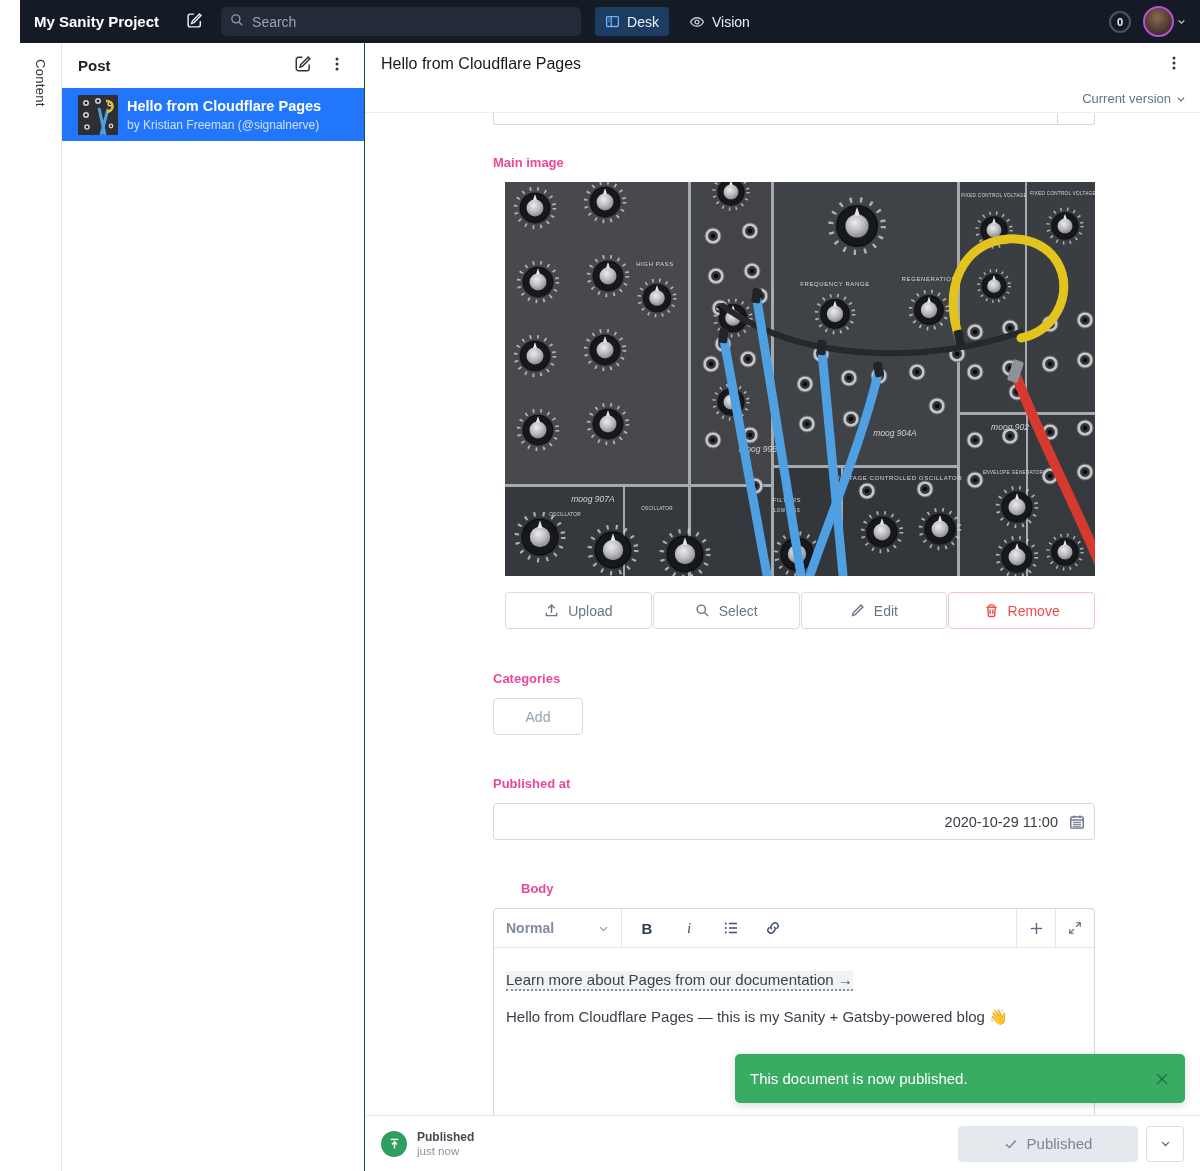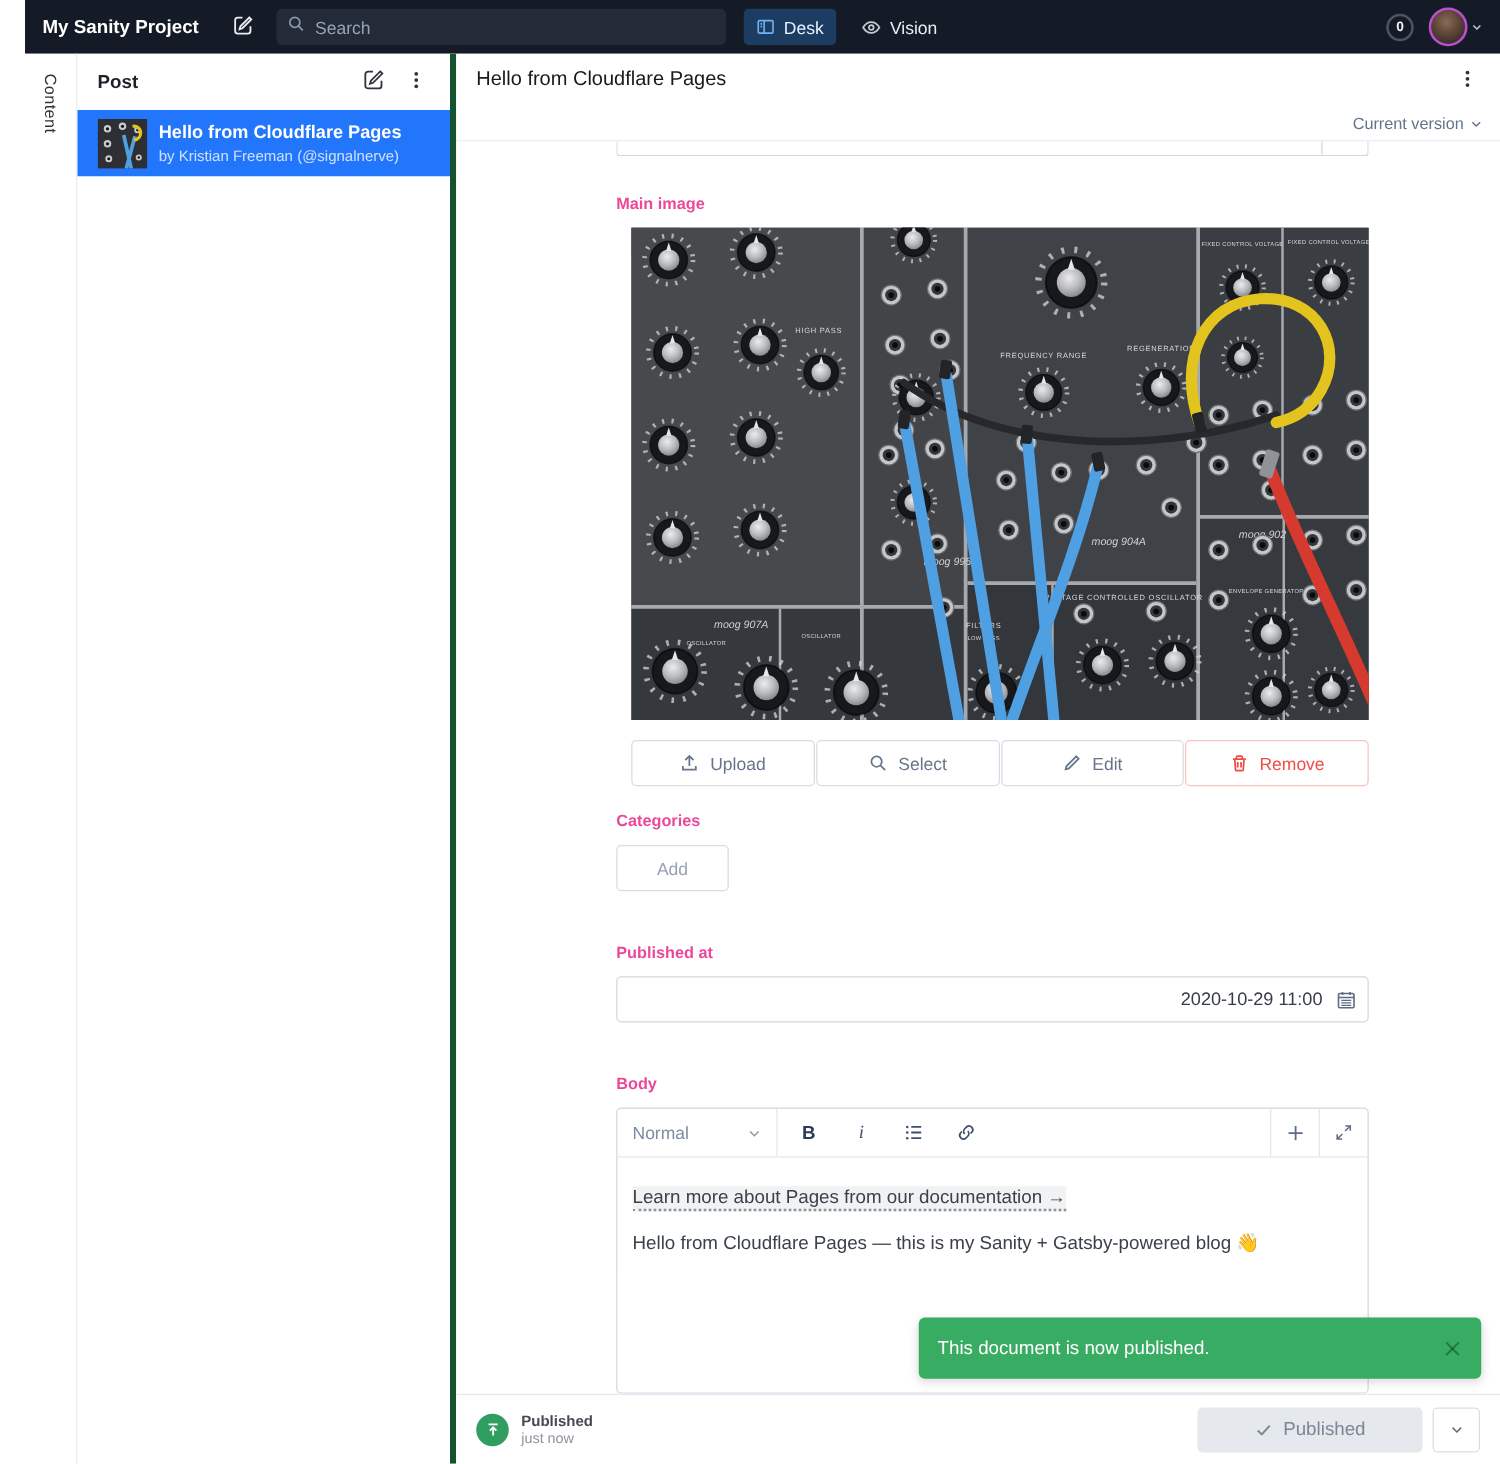--- a/index.html
+++ b/index.html
@@ -25,21 +25,21 @@
   .avatar-wrap { display:flex; align-items:center; gap:3px; cursor:pointer; background:none; border:none; }
   .avatar { width:31px; height:31px; border-radius:50%; border:2px solid #bb4fd4; background:radial-gradient(circle at 45% 35%, #8a6a55 0%, #5d4437 45%, #241d1e 100%); }
   .avatar-caret { color:#c7cdd6; }
 
   
   .main { flex:1; display:flex; min-height:0; }
 
   .content-rail { width:42px; border-right:1px solid #e4e8ee; background:#fff; padding-top:16px; display:flex; justify-content:center; flex:none; cursor:pointer; }
   .content-rail span { writing-mode:vertical-rl; font-size:13px; color:#2e333a; letter-spacing:.3px; }
 
-  .list-pane { width:303px; border-right:5px solid #14532d; background:#fff; flex:none; display:flex; flex-direction:column; }
+  .list-pane { width:303px; border-right:1px solid #14532d; background:#fff; flex:none; display:flex; flex-direction:column; }
   .list-header { height:45px; display:flex; align-items:center; padding:0 12px 0 16px; gap:4px; }
   .list-title { flex:1; font-size:15px; font-weight:600; color:#1d2129; }
   .list-header .icon-btn { width:30px; height:30px; color:#2f343b; }
   .list-item { height:53px; background:#2276fc; display:flex; align-items:center; padding:0 10px 0 16px; gap:9px; cursor:pointer; }
   .thumb { width:40px; height:40px; flex:none; border-radius:1px; overflow:hidden; }
   .list-item-text { min-width:0; }
   .list-item-title { color:#fff; font-size:14.5px; font-weight:600; line-height:1.25; white-space:nowrap; }
   .list-item-sub { color:#cfe0fd; font-size:12px; margin-top:2px; white-space:nowrap; }
 
   .doc-pane { flex:1; display:flex; flex-direction:column; position:relative; background:#fff; min-width:0; }
@@ -62,21 +62,21 @@
   .o-btn.danger { color:#ef4c47; border-color:#f5c3c0; }
 
   .add-btn { width:90px; height:37px; border:1px solid #d6dce3; border-radius:4px; background:#fff; color:#96a2b3; font-size:14px; font-family:inherit; cursor:pointer; }
 
   .text-input { position:relative; width:602px; }
   .text-input input { width:100%; height:37px; border:1px solid #d2d8e0; border-radius:4px; padding:0 36px 0 12px; font-size:14.5px; color:#363c45; font-family:inherit; outline:none;text-align:right; }
   .input-icon { position:absolute; right:10px; top:50%; transform:translateY(-50%); color:#5d6b83; cursor:pointer; background:none; border:none; display:flex; }
 
   .editor { border:1px solid #d2d8e0; border-radius:4px; width:602px; }
   .toolbar { height:39px; display:flex; border-bottom:1px solid #e4e8ee; align-items:stretch; }
-  .style-cell { width:128px; border-right:1px solid #e4e8ee; display:flex; align-items:center; justify-content:space-between; padding:0 12px; color:#7e8ba0; font-size:14px; cursor:pointer; }
+  .style-cell { width:128px; border-right:1px solid #e4e8ee; display:flex; align-items:center; justify-content:space-between; padding:0 12px; color:#7e8ba0; font-size:14px; cursor:pointer;font-weight:bold; }
   .tool-icons { flex:1; display:flex; align-items:center; gap:12px; padding-left:10px; }
   .t-btn { width:30px; height:30px; background:none; border:none; color:#3e4f6b; display:flex; align-items:center; justify-content:center; cursor:pointer; font-family:inherit; }
   .t-bold { font-weight:bold; font-size:15px; color:#2c3c58; }
   .t-italic { font-style:italic; font-size:15px; font-family:"Liberation Serif", serif; }
   .cell-btn { width:39px; border-left:1px solid #e4e8ee; background:none; color:#5d6b83; display:flex; align-items:center; justify-content:center; cursor:pointer; border-top:none; border-right:none; border-bottom:none; }
   .editor-body { padding:21px 12px 10px; min-height:188px; font-size:15px; color:#3b414b; line-height:1.45; cursor:text; }
   .editor-body p { margin-bottom:15px; }
   .inline-link { background:#f1f2f4; border-bottom:2px dotted #8a9099; padding-bottom:1px; }
 
   .toast { position:absolute; right:15px; bottom:68px; width:450px; height:49px; background:#38ac62; border-radius:5px; display:flex; align-items:center; padding:0 15px; color:#fff; font-size:15px; box-shadow:0 2px 8px rgba(0,0,0,.15); }
@@ -432,42 +432,42 @@
                     <path d="M5.5 4.5V3a1 1 0 0 1 1-1h3a1 1 0 0 1 1 1v1.5"></path>
                     <path d="M4 4.5l.7 9a1 1 0 0 0 1 .9h4.6a1 1 0 0 0 1-.9l.7-9"></path>
                     <line x1="6.6" y1="7" x2="6.6" y2="11.8"></line>
                     <line x1="9.4" y1="7" x2="9.4" y2="11.8"></line>
                   </svg>
               </span>
               <span>Remove</span>
             </button>
           </div>
 
-          <div class="field-label" style="margin-top:20px;">Categories</div>
+          <div class="field-label" style="margin-top:42px;">Categories</div>
           <button class="add-btn">Add</button>
 
           <div class="field-label" style="margin-top:41px;">Published at</div>
           <div class="text-input">
             <input value="2020-10-29 11:00" style="">
             <button class="input-icon">
               <svg width="16" height="16" viewBox="0 0 16 16" fill="none" stroke="currentColor" stroke-width="1.3">
                   <rect x="1.8" y="2.8" width="12.4" height="11.4" rx="1"></rect>
                   <line x1="1.8" y1="6" x2="14.2" y2="6"></line>
                   <line x1="5" y1="1.5" x2="5" y2="4"></line>
                   <line x1="11" y1="1.5" x2="11" y2="4"></line>
                   <g stroke-width="1">
                     <line x1="4" y1="8.3" x2="12" y2="8.3"></line>
                     <line x1="4" y1="10.3" x2="12" y2="10.3"></line>
                     <line x1="4" y1="12.3" x2="12" y2="12.3"></line>
                   </g>
                 </svg>
             </button>
           </div>
 
-          <div class="field-label" style="margin-top:41px;">Body</div>
+          <div class="field-label" style="margin-top:41px;margin-left:28px;">Body</div>
           <div class="editor">
             <div class="toolbar">
               <div class="style-cell">
                 <span>Normal</span>
                 <span style="display:flex;color:#8b97aa;">
                   <svg width="11" height="11" viewBox="0 0 16 16" fill="none" stroke="currentColor" stroke-width="1.7">
                       <polyline points="3,6 8,11 13,6"></polyline>
                     </svg>
                 </span>
               </div>

